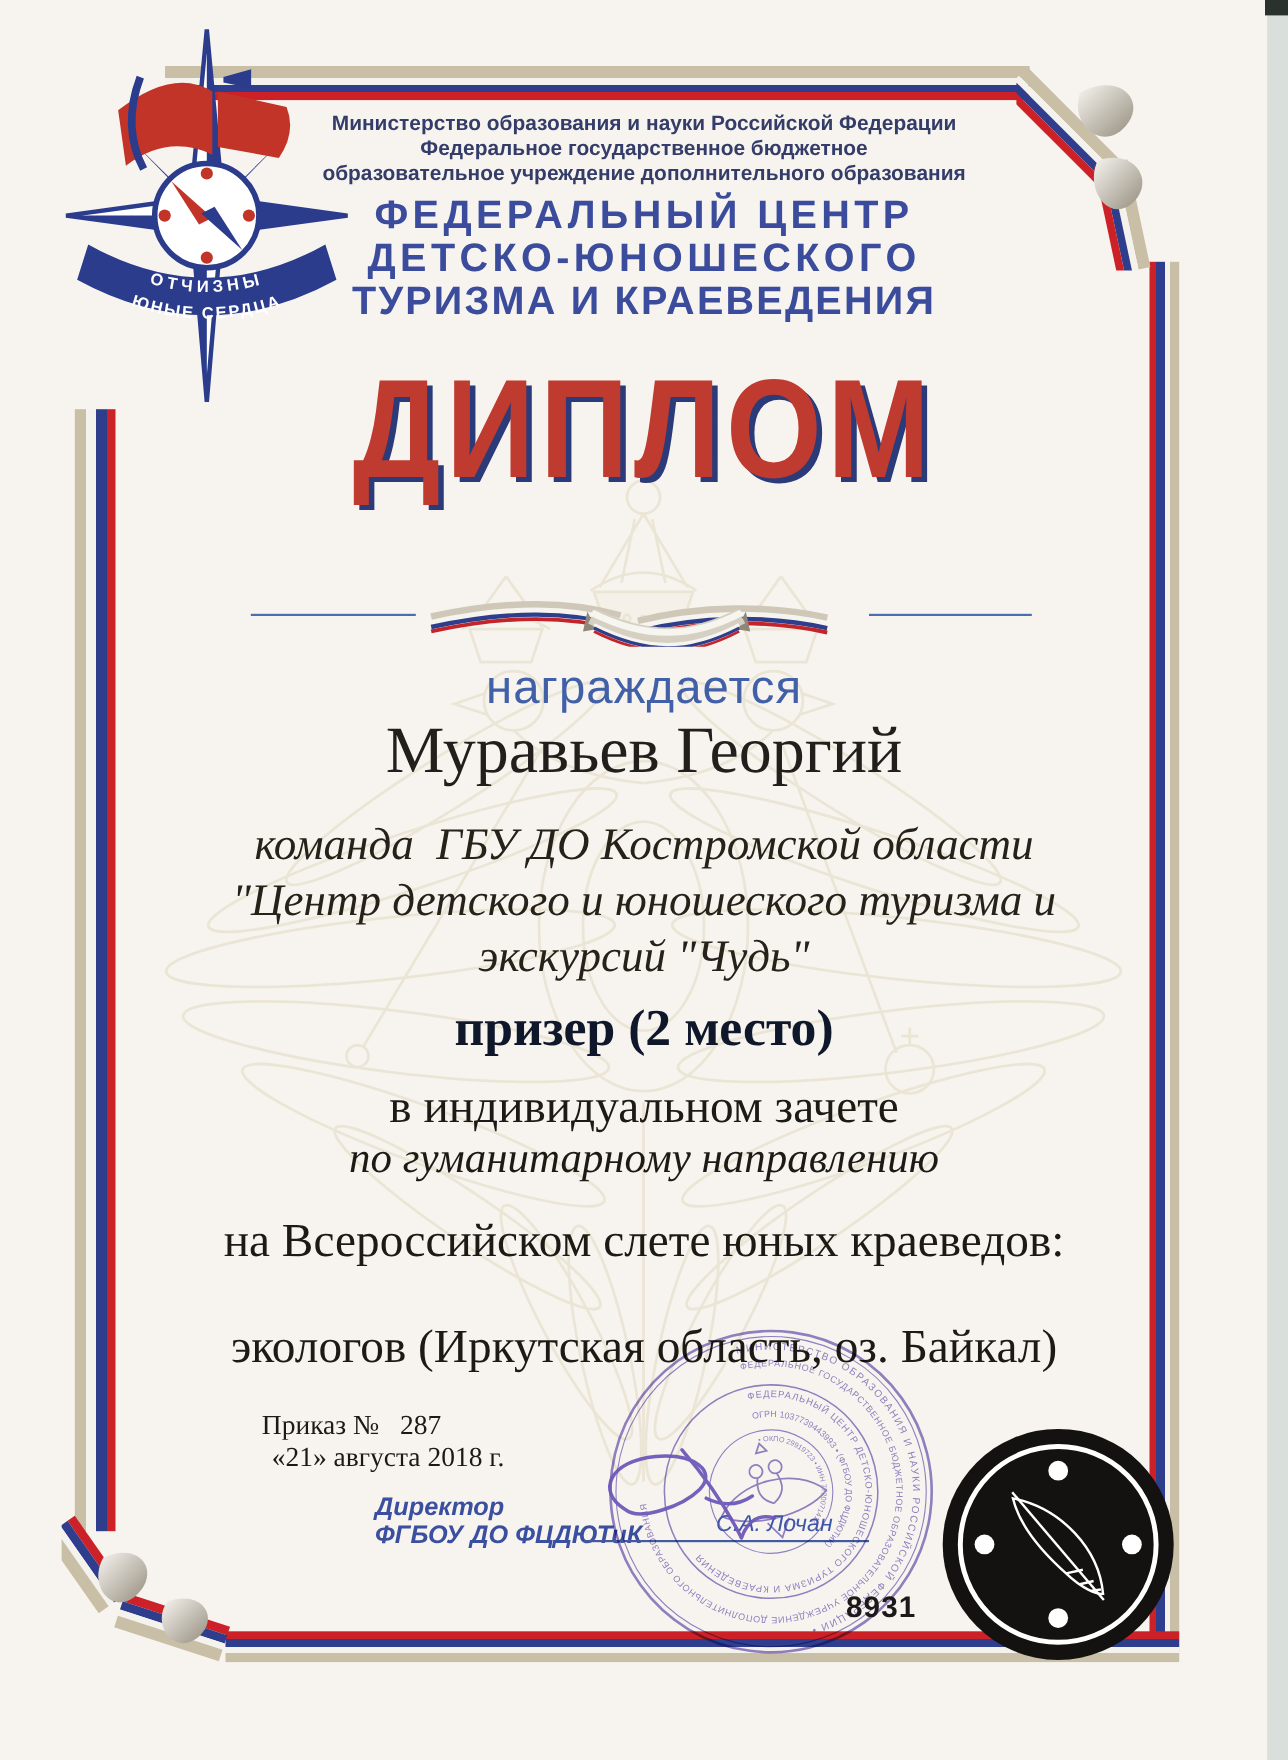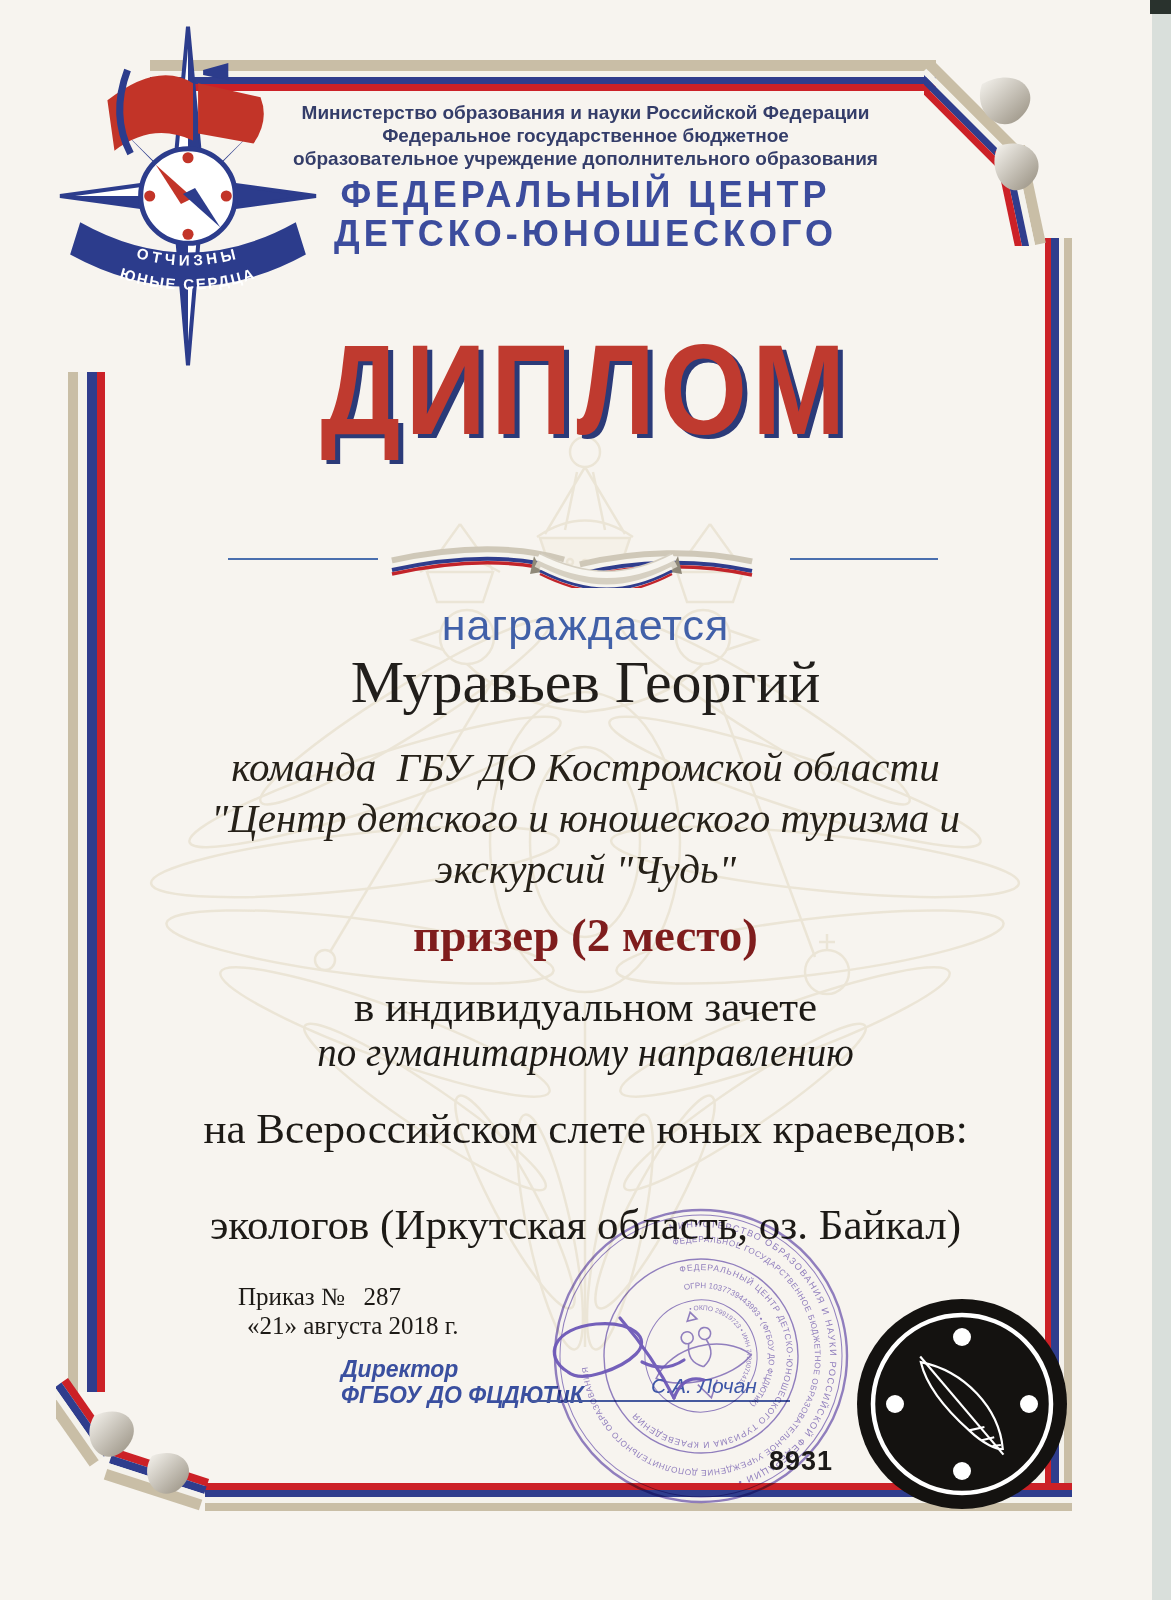--- a/index.html
+++ b/index.html
@@ -11,21 +11,21 @@
   .ser{font-family:"Liberation Serif",serif;}
   .pre{white-space:pre;}
   
   .org{font-size:19px;font-weight:bold;color:#343d69;}
   .fc{font-size:36px;font-weight:bold;color:#3c4c9d;letter-spacing:4px;}
   .title{font-size:112px;font-weight:bold;color:#bf3a2f;letter-spacing:5px;
          text-shadow:5px 4px 0 #2b3a78;transform:scaleY(1.14);transform-origin:50% 0;}
   .presented{font-size:43px;color:#4160a8;letter-spacing:1px;}
   .name{font-size:60px;color:#211e1b;}
   .team{font-size:41px;font-style:italic;color:#262119;}
-  .result{font-size:47px;font-weight:bold;color:#7f1d1d;}
+  .result{font-size:47px;font-weight:bold;color:#0f172a;}
   .standings{font-size:43px;color:#1d1a16;}
   .category{font-size:39px;font-style:italic;color:#1d1a16;}
   .event{font-size:43px;color:#1d1a16;}
   .order{font-size:25px;color:#1d1a16;text-align:center;}
   .dir{font-size:23px;font-weight:bold;font-style:italic;color:#3a4f9f;line-height:26px;}
   .signer{font-size:21px;font-style:italic;color:#3d56a7;}
   .formnum{font-size:27px;font-weight:bold;color:#1c1a19;letter-spacing:1px;margin-top:20px;}
   
   .ribbon-top{left:150px;top:60px;width:786px;height:31px;z-index:2;
     background:linear-gradient(to bottom,#c9bea6 0 11px,#f4f2ec 11px 17px,#2f3d8d 17px 24px,#cc2127 24px 31px);}
@@ -184,20 +184,21 @@
         <textPath href="#mot2" startOffset="50%" text-anchor="middle">ЮНЫЕ СЕРДЦА</textPath>
       </text>
     </g>
   </svg>
 
   <div class="tc sans org z3" style="top:103px">Министерство образования и науки Российской Федерации</div>
   <div class="tc sans org z3" style="top:126px">Федеральное государственное бюджетное</div>
   <div class="tc sans org z3" style="top:149px">образовательное учреждение дополнительного образования</div>
   <div class="tc sans fc z3" style="top:176px">ФЕДЕРАЛЬНЫЙ ЦЕНТР</div>
   <div class="tc sans fc z3" style="top:215px">ДЕТСКО-ЮНОШЕСКОГО</div>
+  <div class="tc sans fc z3" style="top:254px;letter-spacing:2px">ТУРИЗМА И КРАЕВЕДЕНИЯ</div>
 
   <div class="tc sans title z3" style="top:322px">ДИПЛОМ</div>
 
   <div class="divline" style="left:228px;width:150px"></div>
   <div class="divline" style="left:790px;width:148px"></div>
   <svg class="abs z3" style="left:386px;top:540px" width="372" height="48" viewBox="0 0 372 48">
     <g fill="none">
       <path d="M6,21 C70,7 130,6 178,20" stroke="#cfc8b8" stroke-width="7"></path>
       <path d="M6,26 C70,12 130,11 178,25" stroke="#f6f4ee" stroke-width="5"></path>
       <path d="M6,30 C70,16 130,15 178,29" stroke="#2f3d8d" stroke-width="4"></path>

